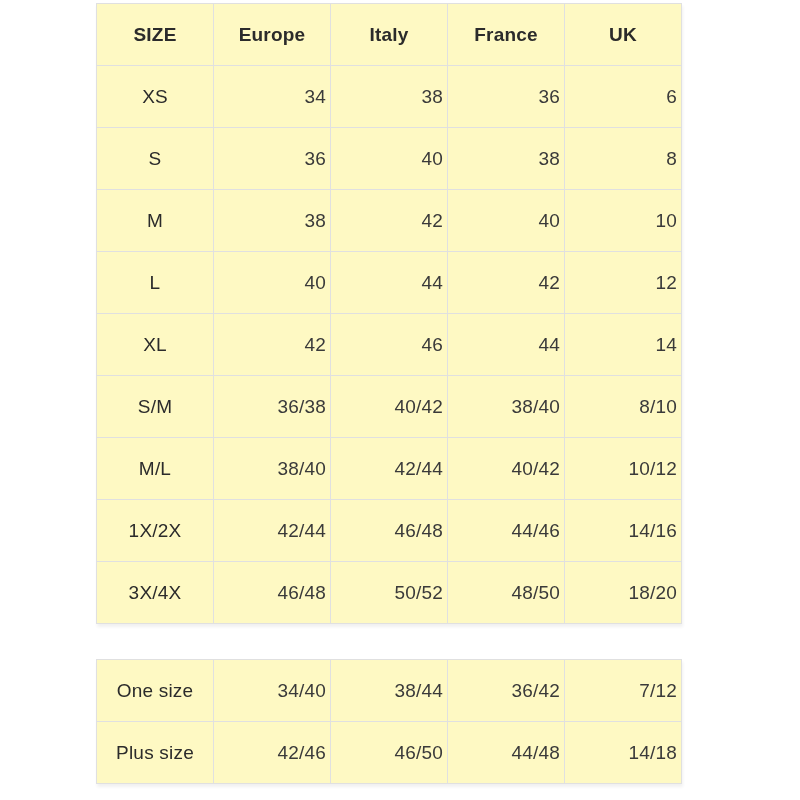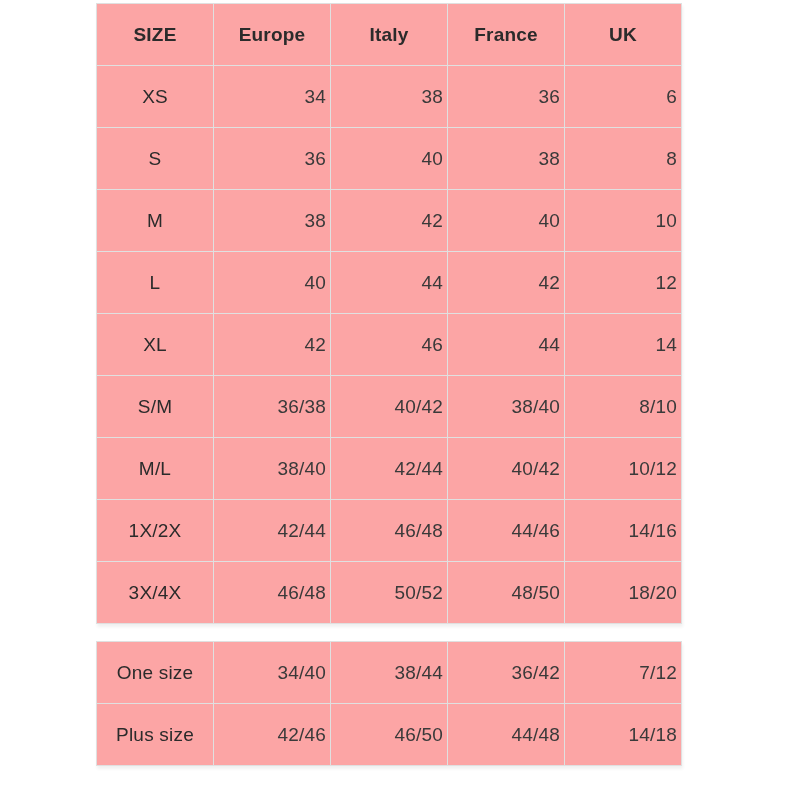--- a/index.html
+++ b/index.html
@@ -14,21 +14,21 @@
   .tables-wrap {
     position: absolute;
     left: 96px;
     top: 3px;
     width: 586px;
   }
   table.size-table {
     width: 100%;
     border-collapse: collapse;
     table-layout: fixed;
-    background: #fca5a5;
+    background: #fef9c3;
     box-shadow: 1px 3px 3px rgba(0,0,0,0.06);
   }
   table.size-table th,
   table.size-table td {
     border: 1px solid #e0e0e0;
     height: 61px;
     text-align: center;
     vertical-align: middle;
     font-size: 19px;
     color: #3a3a3a;
@@ -41,21 +41,21 @@
   }
   table.size-table tbody th {
     font-weight: 400;
     color: #2b2b2b;
   }
   table.size-table tbody td {
     font-weight: 400;
     text-align: right;
   }
   table.size-table.secondary {
-    margin-top: 17px;
+    margin-top: 35px;
   }
 </style>
 </head>
 <body>
 
 <div class="tables-wrap">
   <table class="size-table main">
       <thead>
         <tr>
           <th>SIZE</th>

